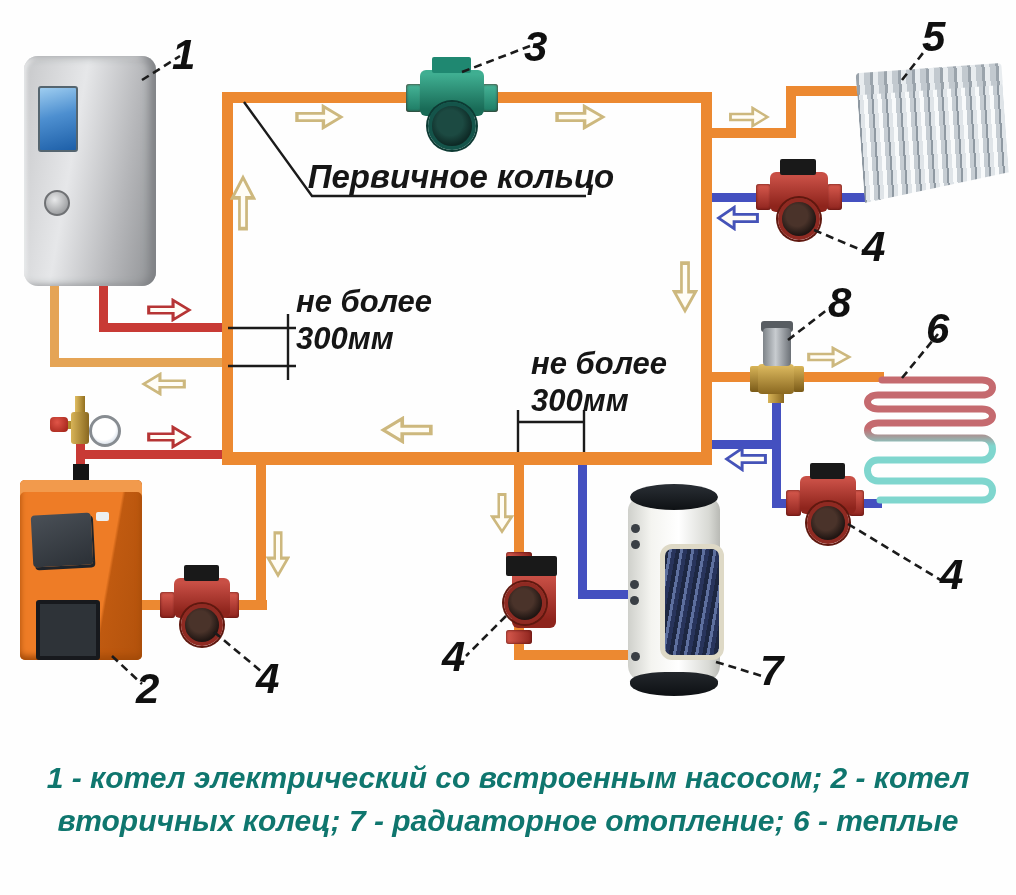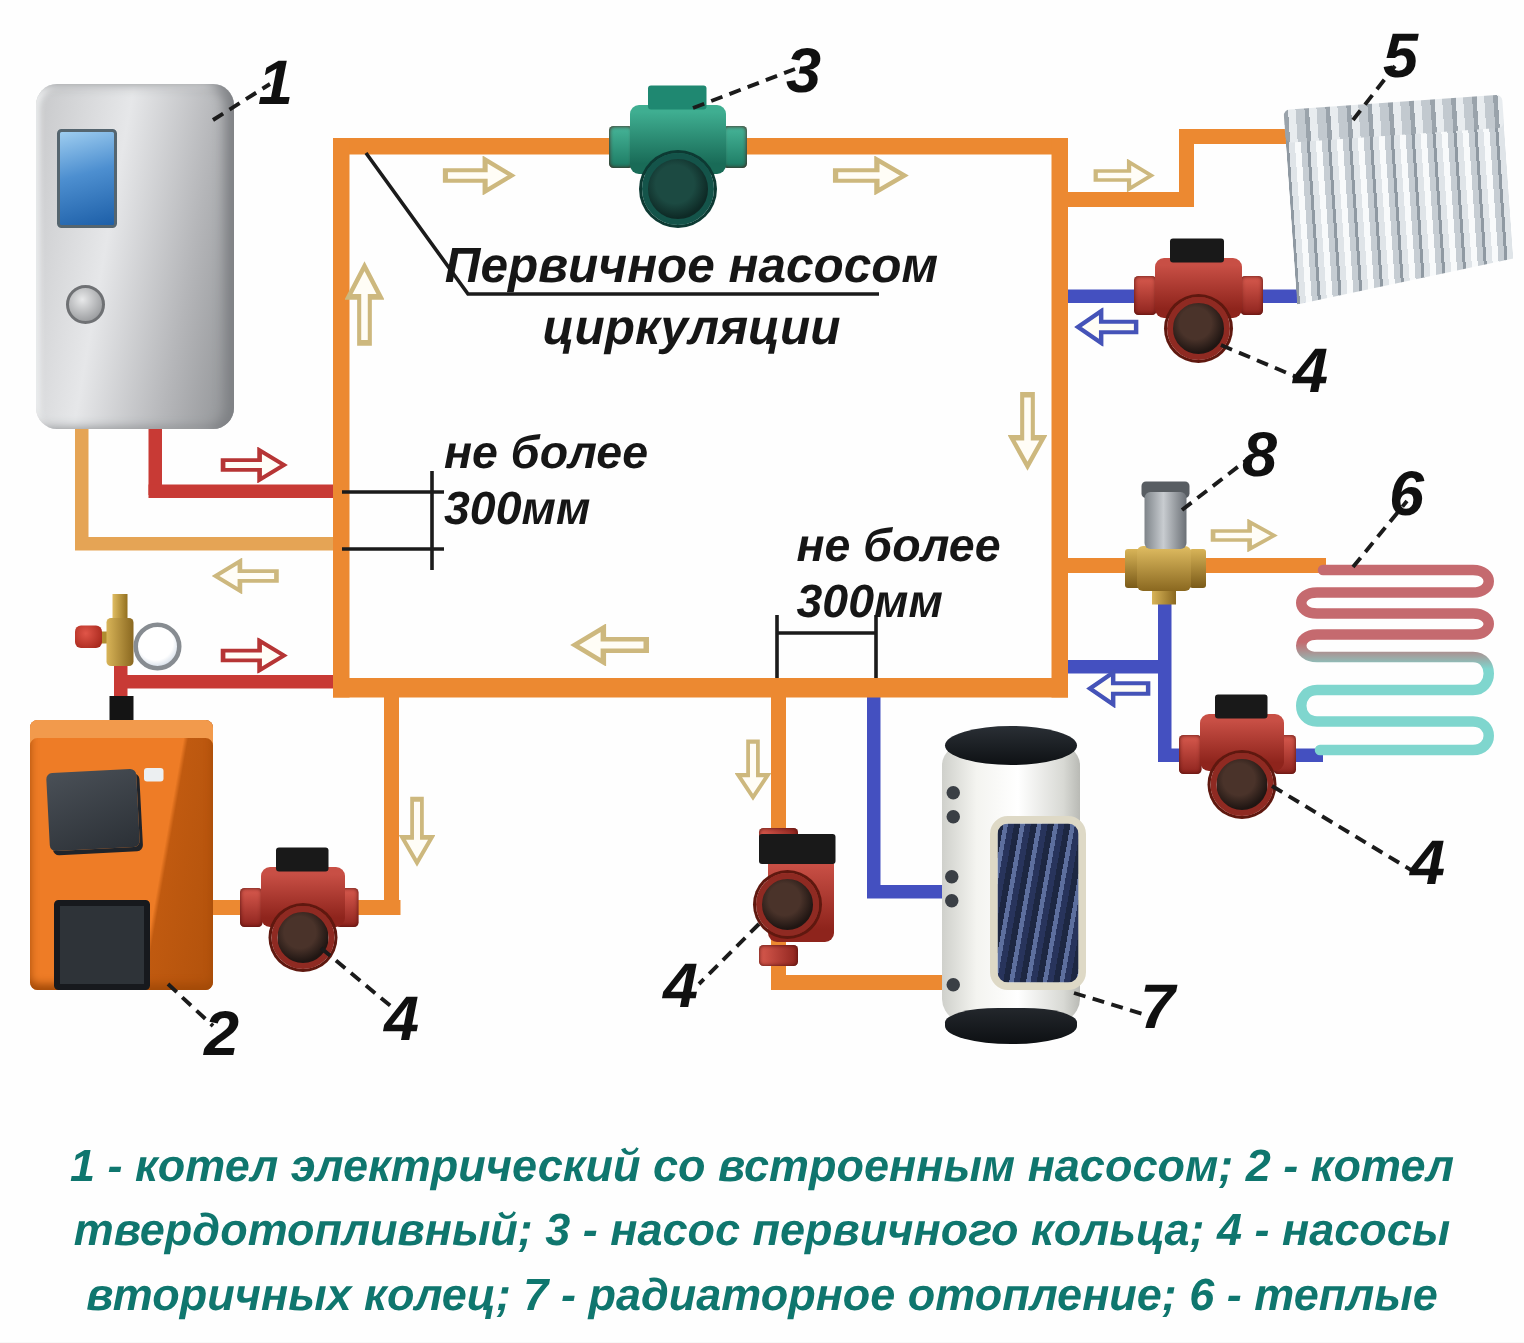--- a/index.html
+++ b/index.html
@@ -290,22 +290,21 @@
     <path class="ld" d="M814 230 L866 252"></path>
     <path class="ld" d="M788 340 L832 306"></path>
     <path class="ld" d="M902 378 L938 334"></path>
     <path class="ld" d="M848 524 L944 582"></path>
     <path class="ld" d="M506 616 L466 656"></path>
     <path class="ld" d="M214 632 L262 672"></path>
     <path class="ld" d="M112 656 L142 684"></path>
     <path class="ld" d="M716 662 L762 676"></path>
   </svg>
 
-  <div class="heading" style="left:296px;top:158px">Первичное насосом</div>
-  <div class="heading" style="left:296px;top:199px">циркуляции</div>
+  <div class="heading" style="left:296px;top:158px">Первичное кольцо</div>
 
   <div class="note" style="left:296px;top:283px">
     <div>не более</div>
     <div>300мм</div>
   </div>
   <div class="note" style="left:531px;top:345px">
     <div>не более</div>
     <div>300мм</div>
   </div>
 
@@ -316,17 +315,16 @@
   <div class="num" style="left:828px;top:282px">8</div>
   <div class="num" style="left:926px;top:308px">6</div>
   <div class="num" style="left:940px;top:554px">4</div>
   <div class="num" style="left:442px;top:636px">4</div>
   <div class="num" style="left:256px;top:658px">4</div>
   <div class="num" style="left:136px;top:668px">2</div>
   <div class="num" style="left:760px;top:650px">7</div>
 
   <div class="legend">
     <div>1 - котел электрический со встроенным насосом; 2 - котел</div>
-    <div>твердотопливный; 3 - насос первичного кольца; 4 - насосы</div>
     <div>вторичных колец; 7 - радиаторное отопление; 6 - теплые</div>
   </div>
 
 </div>
 
 </body></html>

